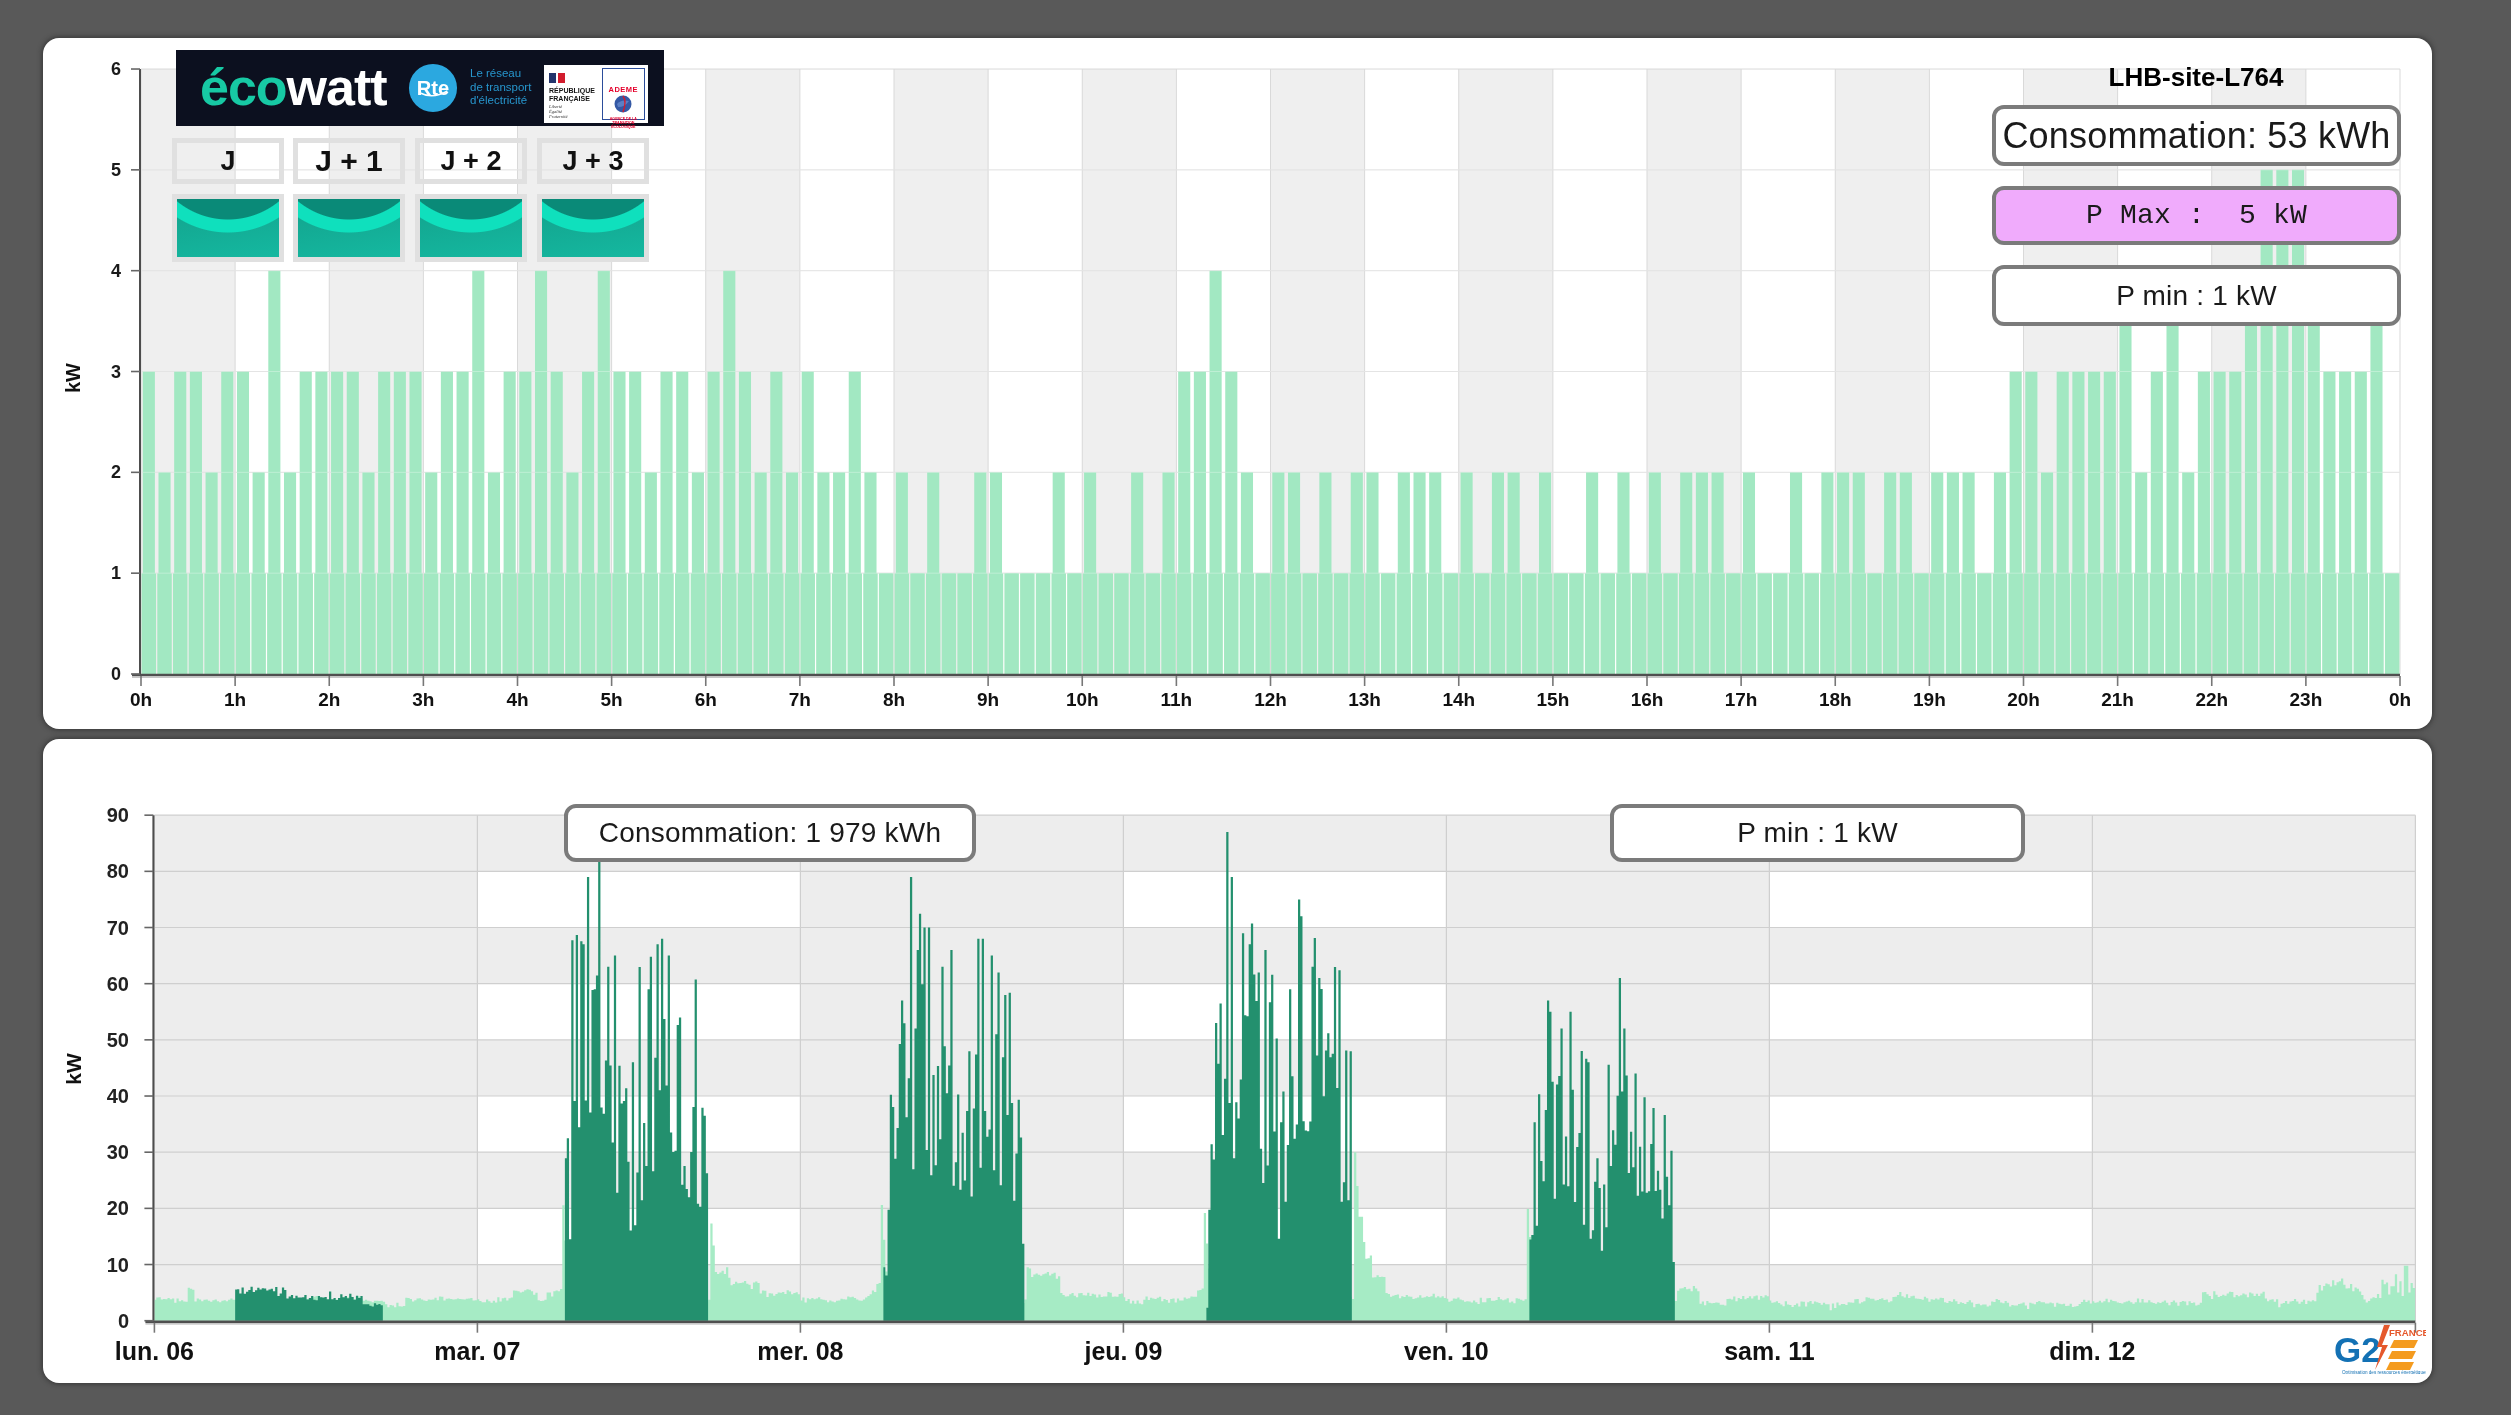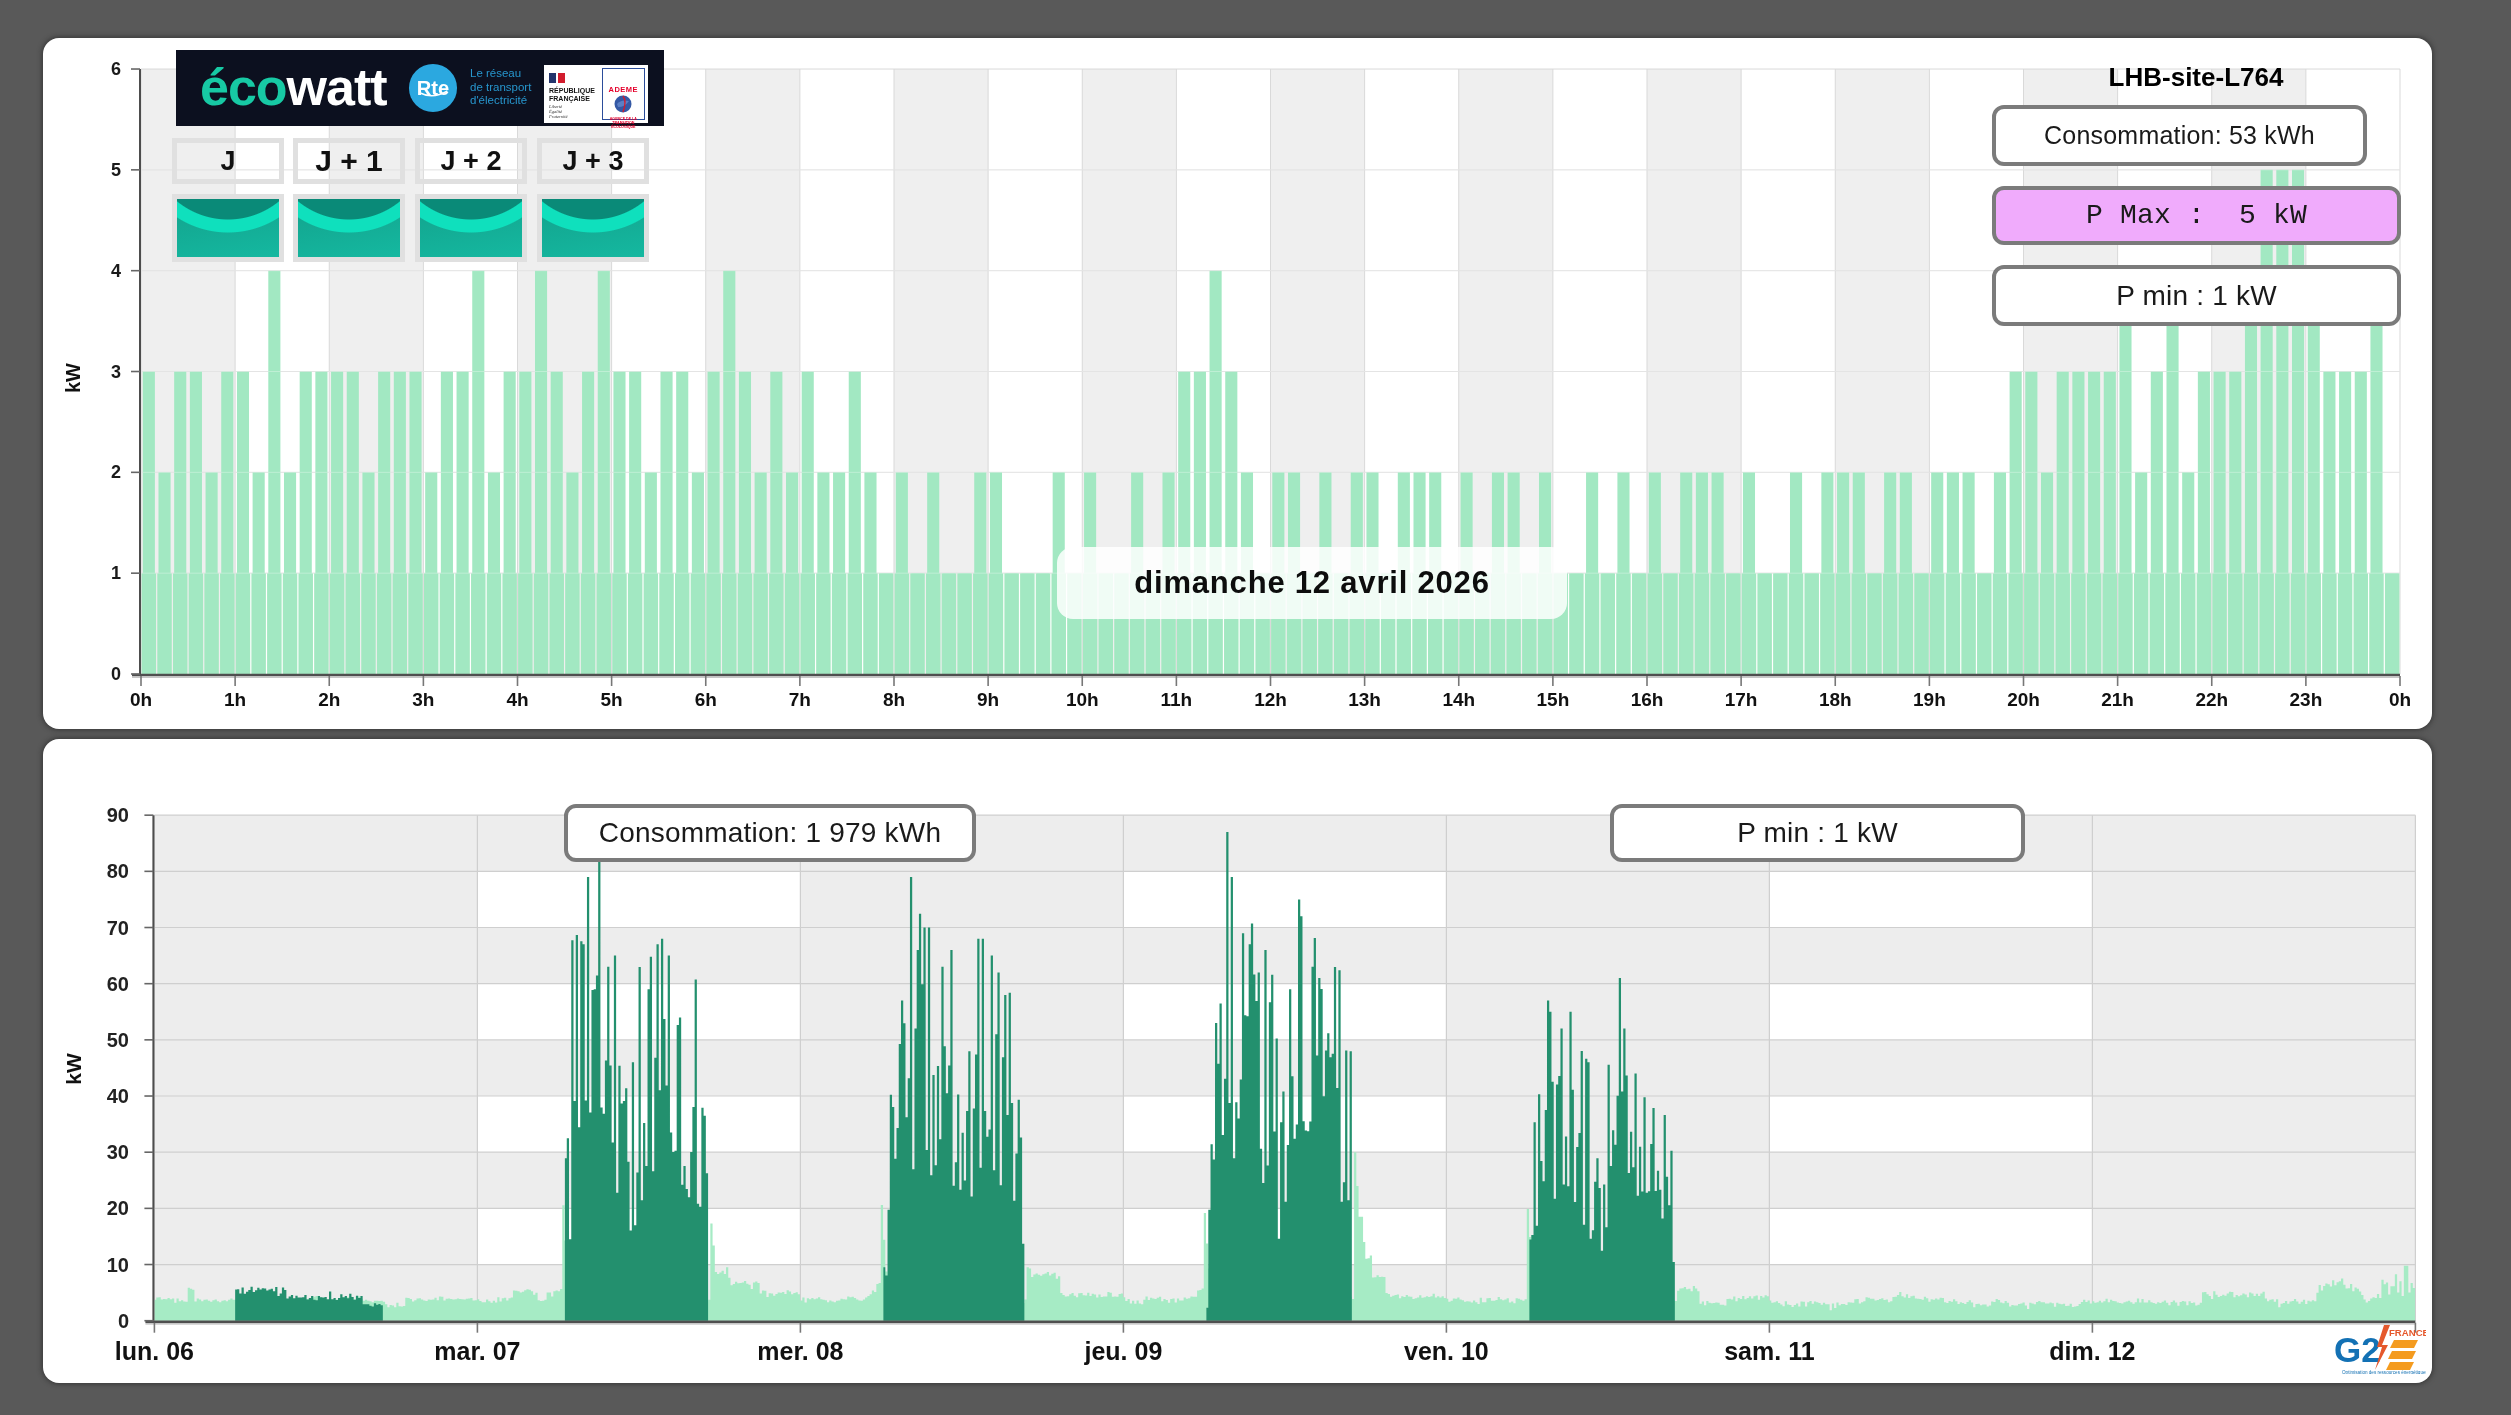--- a/index.html
+++ b/index.html
@@ -161,24 +161,23 @@
       <div style="position:absolute;left:4px;top:0;width:112px;height:46px;border:5px solid #e0e0e0;box-sizing:border-box;display:flex;align-items:center;justify-content:center;font-family:'Liberation Sans';font-weight:bold;font-size:27px;color:#111">J</div>
       <div style="position:absolute;left:4px;top:56px;width:112px;height:68px;border:5px solid #e0e0e0;box-sizing:border-box;background:radial-gradient(circle 93px at 50% -60px, #0a8a78 0 80px, #0fe0bd 81px 93px, rgba(16,223,188,0) 94px),linear-gradient(170deg,#12a28c,#15b8a0)"></div>
       <div style="position:absolute;left:125px;top:0;width:112px;height:46px;border:5px solid #e0e0e0;box-sizing:border-box;display:flex;align-items:center;justify-content:center;font-family:'Liberation Sans';font-weight:bold;font-size:30px;color:#111">J&nbsp;+&nbsp;1</div>
       <div style="position:absolute;left:125px;top:56px;width:112px;height:68px;border:5px solid #e0e0e0;box-sizing:border-box;background:radial-gradient(circle 93px at 50% -60px, #0a8a78 0 80px, #0fe0bd 81px 93px, rgba(16,223,188,0) 94px),linear-gradient(170deg,#12a28c,#15b8a0)"></div>
       <div style="position:absolute;left:247px;top:0;width:112px;height:46px;border:5px solid #e0e0e0;box-sizing:border-box;display:flex;align-items:center;justify-content:center;font-family:'Liberation Sans';font-weight:bold;font-size:27px;color:#111">J&nbsp;+&nbsp;2</div>
       <div style="position:absolute;left:247px;top:56px;width:112px;height:68px;border:5px solid #e0e0e0;box-sizing:border-box;background:radial-gradient(circle 93px at 50% -60px, #0a8a78 0 80px, #0fe0bd 81px 93px, rgba(16,223,188,0) 94px),linear-gradient(170deg,#12a28c,#15b8a0)"></div>
       <div style="position:absolute;left:369px;top:0;width:112px;height:46px;border:5px solid #e0e0e0;box-sizing:border-box;display:flex;align-items:center;justify-content:center;font-family:'Liberation Sans';font-weight:bold;font-size:27px;color:#111">J&nbsp;+&nbsp;3</div>
       <div style="position:absolute;left:369px;top:56px;width:112px;height:68px;border:5px solid #e0e0e0;box-sizing:border-box;background:radial-gradient(circle 93px at 50% -60px, #0a8a78 0 80px, #0fe0bd 81px 93px, rgba(16,223,188,0) 94px),linear-gradient(170deg,#12a28c,#15b8a0)"></div>
     </div>
     <div style="position:absolute;left:1953px;top:24px;width:400px;text-align:center;font-family:'Liberation Sans';font-weight:bold;font-size:26px;color:#000">LHB-site-L764</div>
-    <div style="position:absolute;left:1949px;top:67px;width:375px;height:61px;background:#fff;border:4px solid #7b7b7b;border-radius:12px;box-sizing:border-box;display:flex;align-items:center;justify-content:center;font-family:'Liberation Sans';font-size:25px;letter-spacing:.2px;color:#1a1a1a">Consommation: 53 kWh</div>
+    <div style="position:absolute;left:1949px;top:67px;width:409px;height:61px;background:#fff;border:4px solid #7b7b7b;border-radius:12px;box-sizing:border-box;display:flex;align-items:center;justify-content:center;font-family:'Liberation Sans';font-size:36px;letter-spacing:.2px;color:#1a1a1a">Consommation: 53 kWh</div>
     <div style="position:absolute;left:1949px;top:148px;width:409px;height:59px;background:#f0abfc;border:4px solid #7b7b7b;border-radius:12px;box-sizing:border-box;display:flex;align-items:center;justify-content:center;font-family:Liberation Mono, monospace;font-size:28px;letter-spacing:.2px;color:#1a1a1a">P Max :&nbsp; 5 kW</div>
     <div style="position:absolute;left:1949px;top:227px;width:409px;height:61px;background:#fff;border:4px solid #7b7b7b;border-radius:12px;box-sizing:border-box;display:flex;align-items:center;justify-content:center;font-family:'Liberation Sans';font-size:28px;letter-spacing:.2px;color:#1a1a1a">P min : 1 kW</div>
-    <div style="position:absolute;left:1014px;top:509px;width:510px;height:72px;background:rgba(255,255,255,.84);border-radius:16px;display:flex;align-items:center;justify-content:center;font-family:'Liberation Sans';font-weight:bold;font-size:31px;letter-spacing:.8px;color:#0d0d0d">dimanche 12 avril 2026</div>
   </div>
   <div class="panel" style="left:43px;top:739px;width:2389px;height:644px">
     <svg width="2389" height="644" viewBox="0 0 2389 644" style="position:absolute;left:0;top:0">
       <rect x="111.4" y="525.53" width="2261" height="56.17" fill="#ededed"></rect>
       <rect x="111.4" y="413.19" width="2261" height="56.17" fill="#ededed"></rect>
       <rect x="111.4" y="300.85" width="2261" height="56.17" fill="#ededed"></rect>
       <rect x="111.4" y="188.51" width="2261" height="56.17" fill="#ededed"></rect>
       <rect x="111.4" y="76.17" width="2261" height="56.17" fill="#ededed"></rect>
       <rect x="111.4" y="76.17" width="323" height="505.53" fill="#ededed"></rect>
       <rect x="757.4" y="76.17" width="323" height="505.53" fill="#ededed"></rect>

